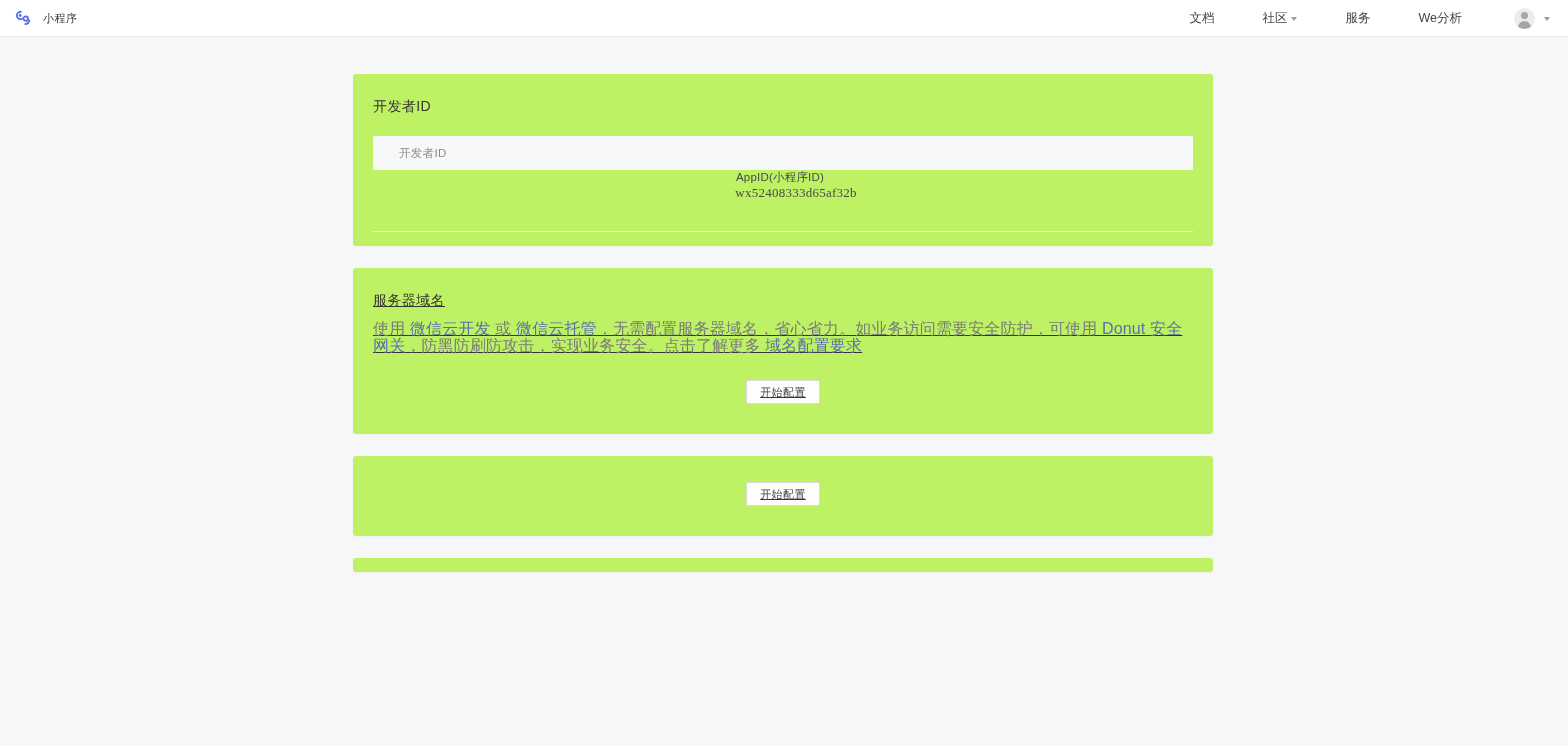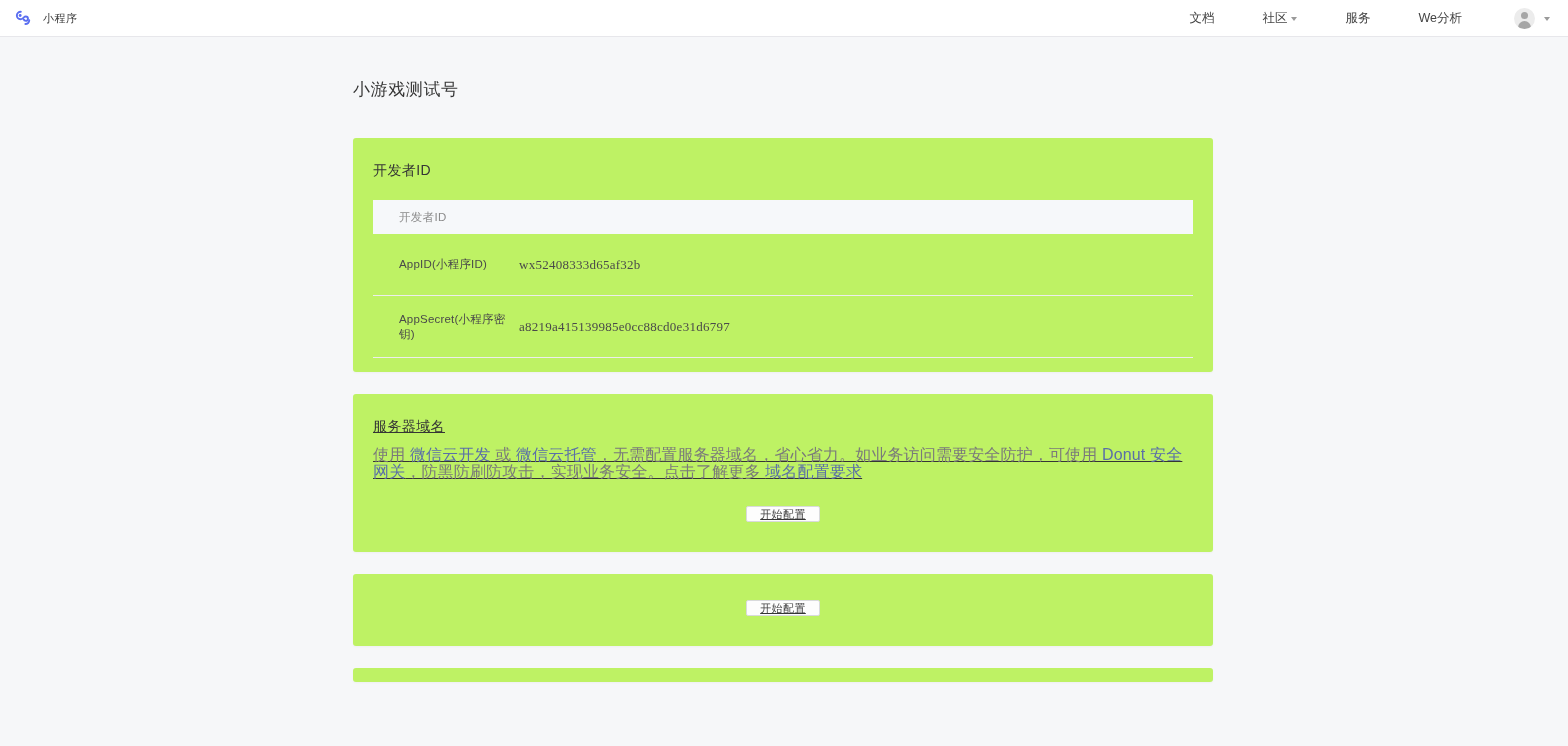--- a/index.html
+++ b/index.html
@@ -158,20 +158,21 @@
     font-size: 11.5px;
     color: #8a8a8a;
     letter-spacing: .3px;
   }
   .id-row {
     display: flex;
     align-items: center;
     height: 62px;
     padding-left: 26px;
     border-bottom: 1px solid #ededed;
+    flex-direction: column;
   }
   .id-row-label {
     font-size: 11.5px;
     color: #4a4a4a;
     width: 120px;
     letter-spacing: .2px;
   }
   .id-row-label.wide { width: 120px; }
   .id-row-value {
     font-size: 13px;
@@ -180,21 +181,21 @@
     font-family: Liberation Serif, serif;
   }
 
   .btn-area {
     display: flex;
     justify-content: center;
     padding: 26px 0 30px 0;
   }
   .btn {
     min-width: 66px;
-    height: 16px;
+    height: 24px;
     background: #fdfdfd;
     border: 1px solid #d9dadc;
     border-radius: 2px;
     font-size: 11px;
     color: #454545;
     display: flex;
     align-items: center;
     justify-content: center;
     padding: 0 13px;
     cursor: pointer;
@@ -246,39 +247,34 @@
     <div class="avatar-wrap">
       <span class="avatar"></span>
       <i class="caret"></i>
     </div>
 
   </div>
 </div>
 
 <div class="page">
 
-  <h1 class="page-title">小游戏测试号</h1>
 
   <div class="card" id="card-developer-id">
     <div class="card-title">开发者ID</div>
 
     <div class="id-table">
       <div class="id-table-head">
         <span>开发者ID</span>
       </div>
 
       <div class="id-row">
         <span class="id-row-label">AppID(小程序ID)</span>
         <span class="id-row-value">wx52408333d65af32b</span>
       </div>
 
-      <div class="id-row">
-        <span class="id-row-label wide">AppSecret(小程序密钥)</span>
-        <span class="id-row-value">a8219a415139985e0cc88cd0e31d6797</span>
-      </div>
     </div>
   </div>
 
   <div class="card">
     <div class="card-title">服务器域名</div>
 
     <div class="card-desc">
       <span>使用 </span><a>微信云开发</a><span> 或 </span><a>微信云托管</a><span>，无需配置服务器域名，省心省力。如业务访问需要安全防护，可使用 </span><a>Donut 安全网关</a><span>，防黑防刷防攻击，实现业务安全。点击了解更多 </span><a>域名配置要求</a>
     </div>
 

